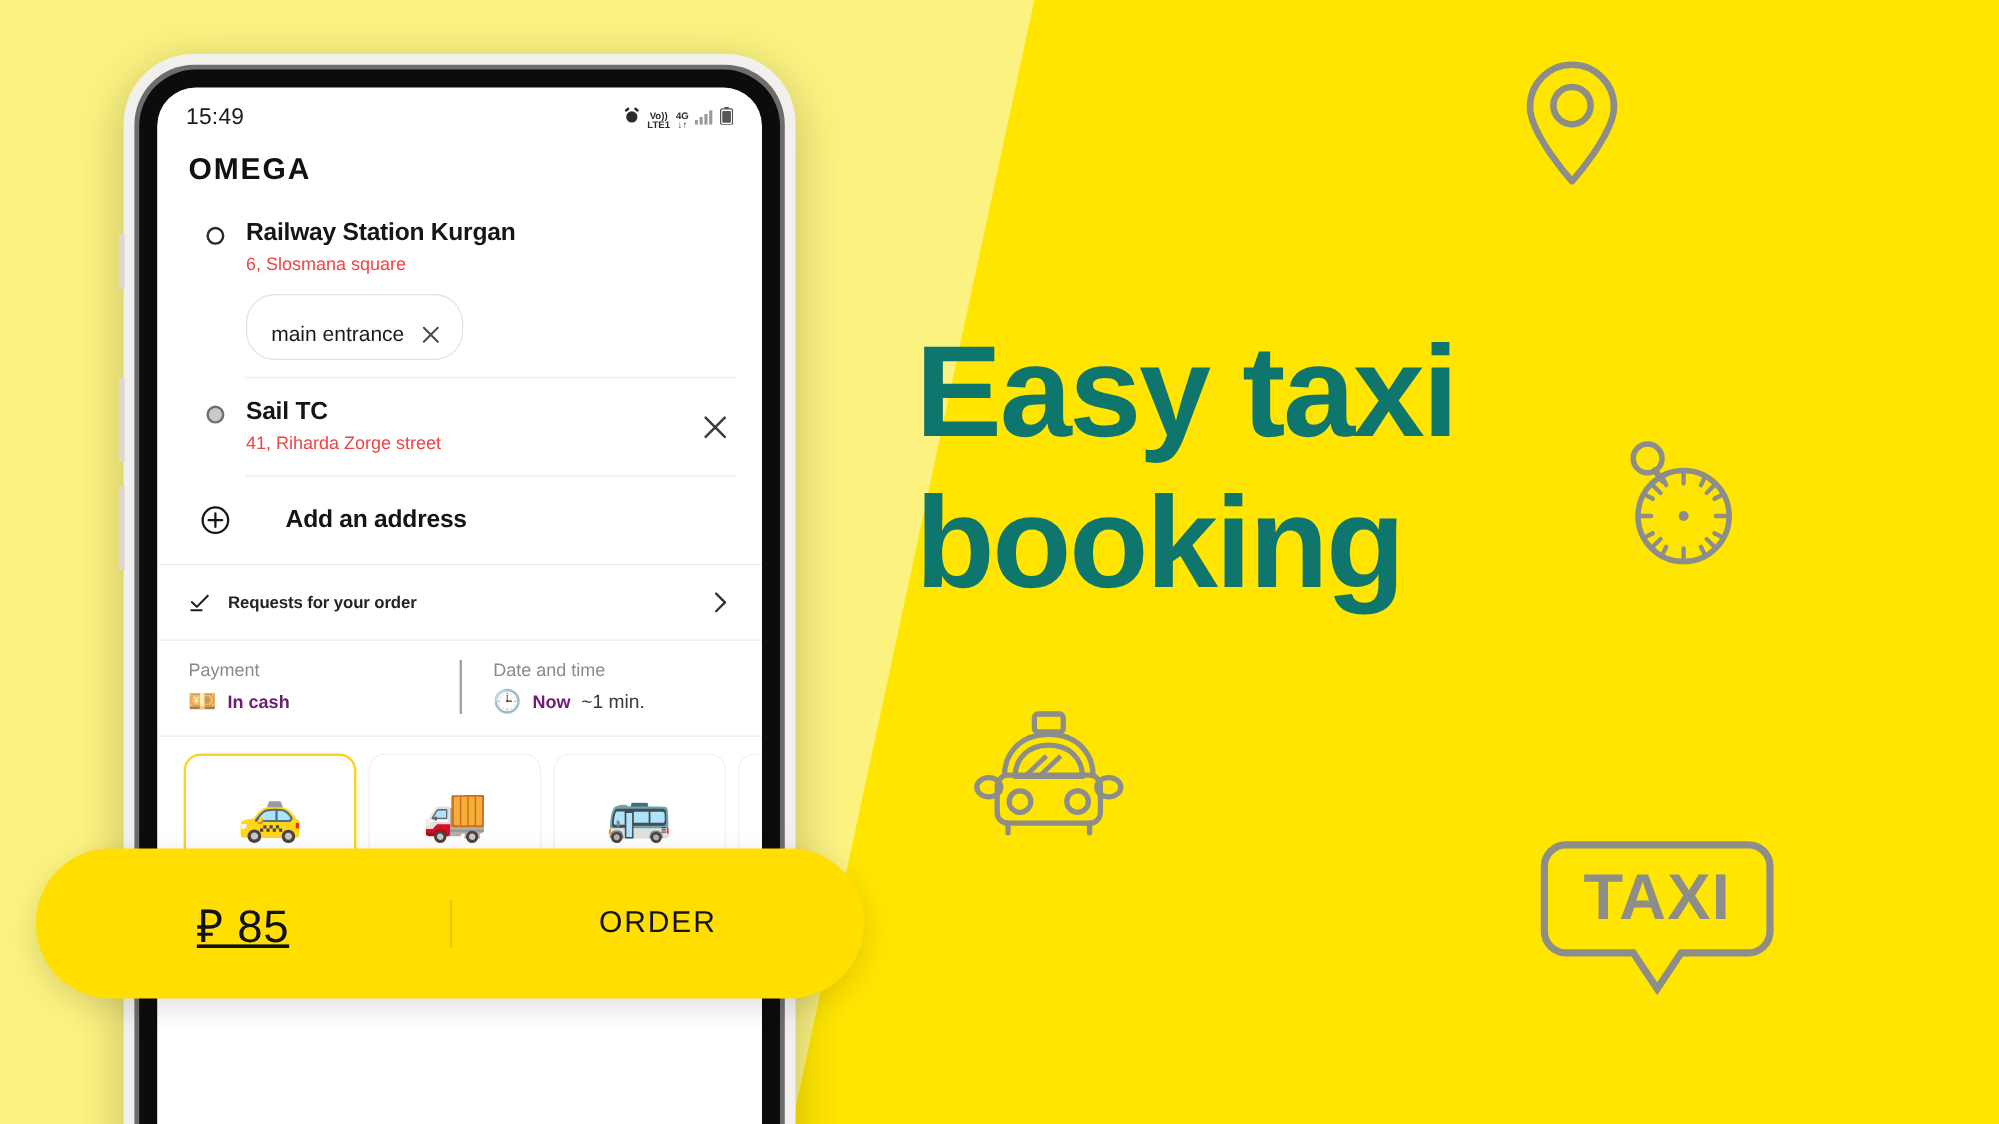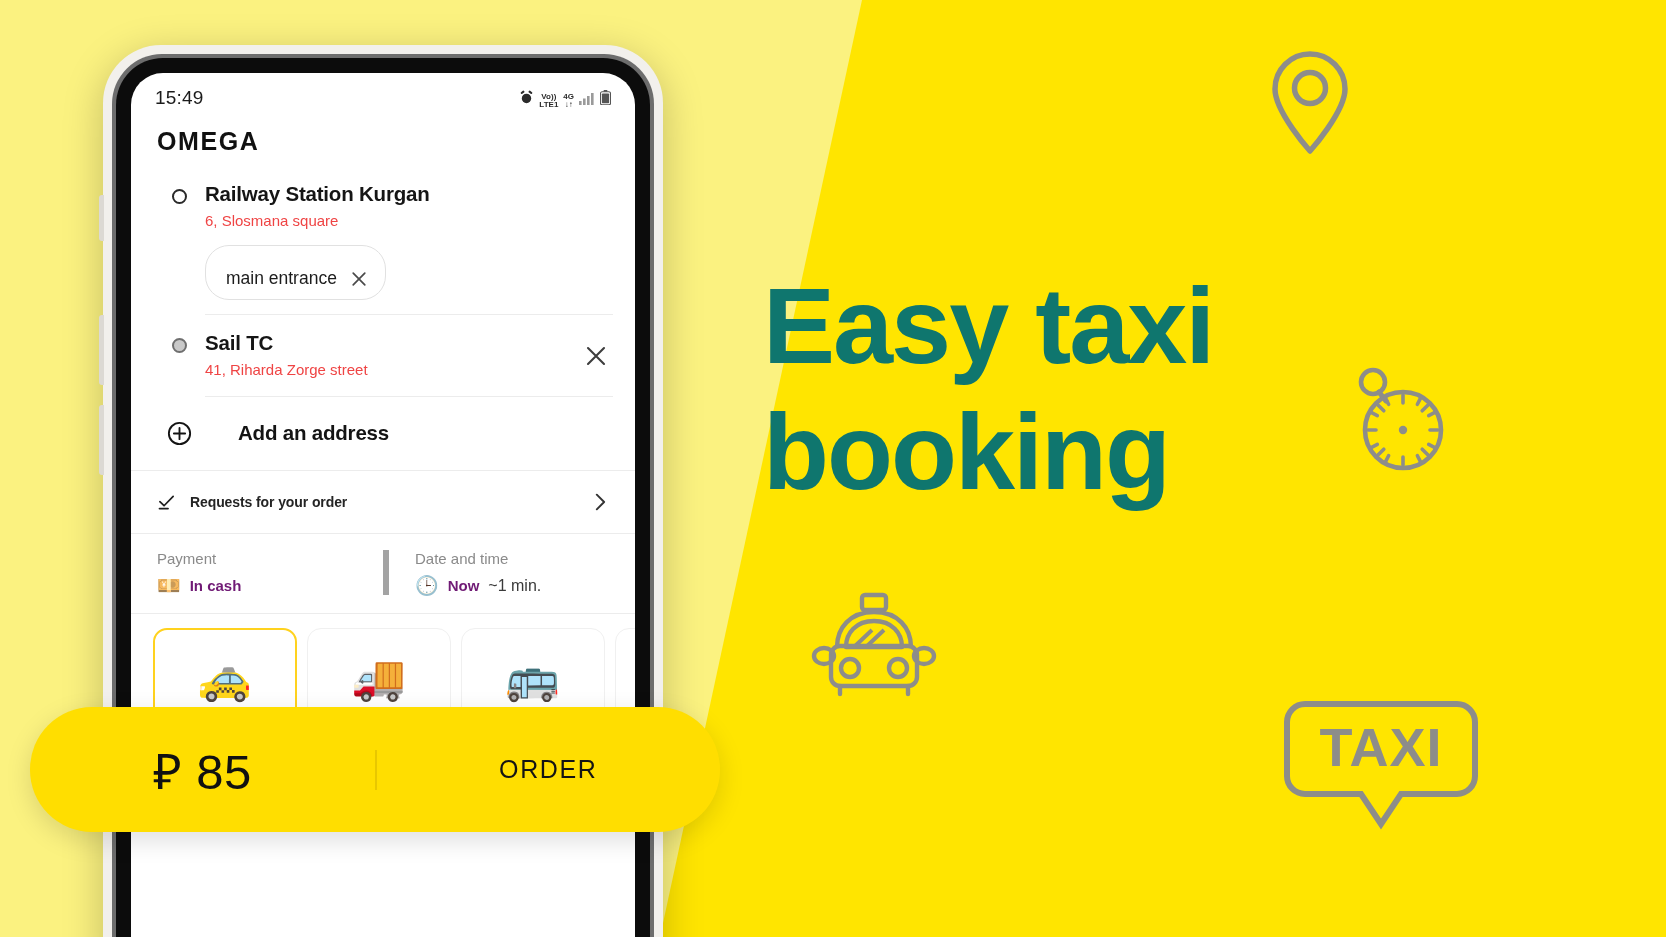--- a/index.html
+++ b/index.html
@@ -173,21 +173,21 @@
   }
   .chev { color: #333; display: flex; }
 
   
   .pay-grid {
     display: flex;
     padding: 16px 0 16px 0;
   }
   .pay-cell { flex: 1 1 50%; padding-left: 26px; }
   .pay-cell.right {
-    border-left: 6px solid #a3a3a3;
+    border-left: 2px solid #a3a3a3;
     padding-left: 26px;
   }
   .pay-label { font-size: 15px; color: #8a8a8a; }
   .pay-value-row {
     display: flex; align-items: center; gap: 9px; margin-top: 9px;
   }
   .pay-emoji { font-size: 19px; line-height: 1; }
   .pay-value { font-size: 15px; font-weight: 700; color: #701a75; }
   .pay-extra { font-size: 16px; color: #3a3a3a; font-weight: 400; }
 
@@ -214,22 +214,23 @@
     left: 30px; top: 707px;
     width: 690px; height: 125px;
     background: #FFDE00;
     border-radius: 62px;
     box-shadow: 0 8px 26px rgba(0,0,0,0.13);
     display: flex; align-items: center;
   }
   .order-price {
     flex: 0 0 345px;
     text-align: center;
-    font-size: 49px; font-weight: 400; color: #111;
+    font-size: 38px; font-weight: 400; color: #111;
     letter-spacing: 0.5px;
+    text-decoration: underline;
   }
   .order-sep {
     width: 1.5px; height: 40px; background: #E8C700;
   }
   .order-cta {
     flex: 1 1 auto;
     text-align: center;
     font-size: 25px; font-weight: 400; color: #141414;
     letter-spacing: 1.6px;
   }

